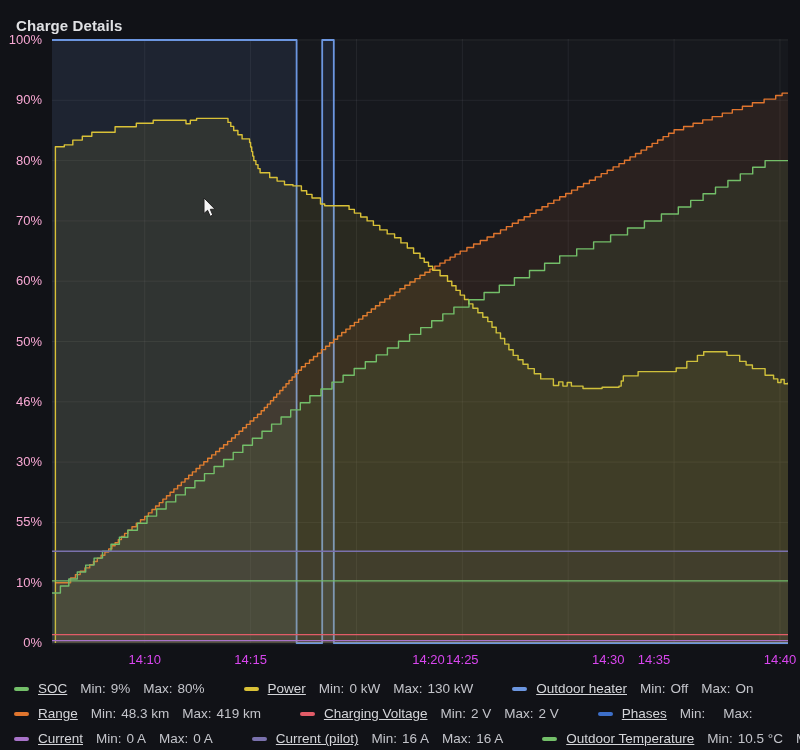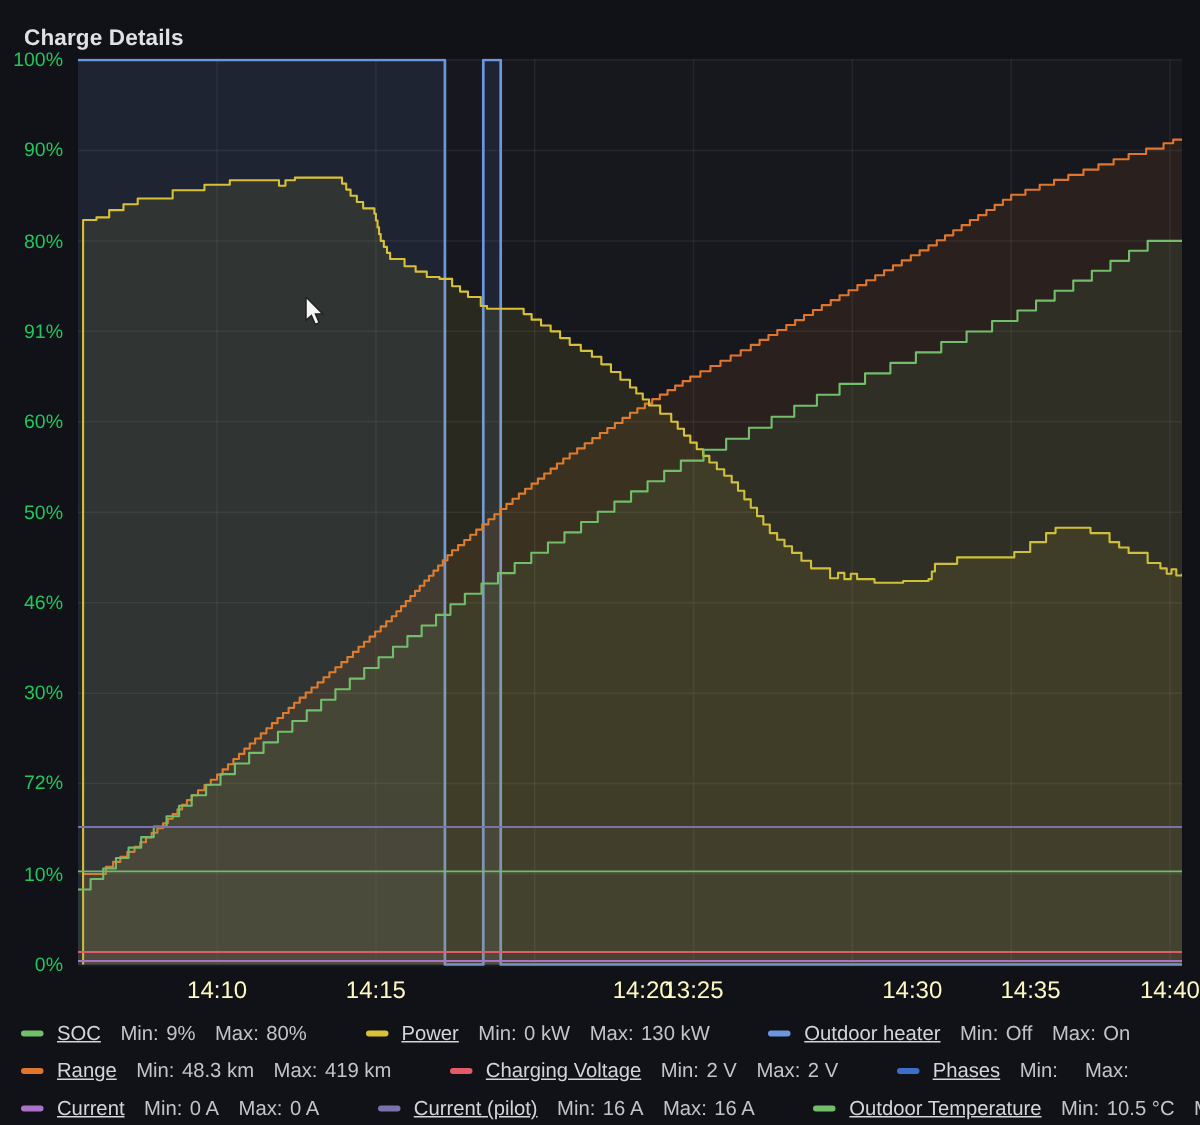--- a/index.html
+++ b/index.html
@@ -13,52 +13,52 @@
     position:absolute;left:16px;top:6px;
     font-size:15px;font-weight:700;color:#e0e1e4;letter-spacing:.1px;
     cursor:default;
     margin-top:11px;
   }
   .plot-area{position:absolute;left:52px;top:39px;width:736px;height:606px;}
   .plot-area svg{display:block;}
   .y-axis{position:absolute;left:0;top:39px;width:48px;height:606px;}
   .y-axis .tick{
     position:absolute;right:6px;width:42px;text-align:right;
-    font-size:13px;color:#22c55e;
+    font-size:13px;color:#f9a8d4;
   }
   .x-axis{position:absolute;left:52px;top:652px;width:736px;height:20px;}
   .x-axis .tick{
     position:absolute;width:48px;margin-left:-24px;text-align:center;
-    font-size:16px;color:#fef9c3;
+    font-size:13px;color:#d946ef;
   }
   .legend{position:absolute;left:14px;top:676px;width:780px;}
   .legend-row{display:flex;align-items:center;height:25px;white-space:nowrap;}
   .legend-item{display:inline-flex;align-items:center;margin-right:26px;cursor:pointer;}
   .legend-swatch{
     display:inline-block;width:15px;height:4px;border-radius:2px;margin-right:9px;flex:none;
   }
   .legend-label{font-size:13.5px;color:#d4d5d9;margin-right:13px;text-decoration:underline;}
   .legend-mm{font-size:13.5px;color:#c3c4ca;margin-right:5px;}
   .legend-val{font-size:13.5px;color:#c3c4ca;margin-right:13px;}
   .cursor{position:absolute;left:203px;top:198px;width:18px;height:20px;pointer-events:none;}
 </style>
 </head>
 <body>
 
 <div class="panel-title">Charge Details</div>
 
 <div class="y-axis">
     <div class="tick" style="top: 596px;">0%</div>
     <div class="tick" style="top: 535.7px;">10%</div>
-    <div class="tick" style="top: 475.4px;">72%</div>
+    <div class="tick" style="top: 475.4px;">55%</div>
     <div class="tick" style="top: 415.1px;">30%</div>
     <div class="tick" style="top: 354.8px;">46%</div>
     <div class="tick" style="top: 294.5px;">50%</div>
     <div class="tick" style="top: 234.2px;">60%</div>
-    <div class="tick" style="top: 173.9px;">91%</div>
+    <div class="tick" style="top: 173.9px;">70%</div>
     <div class="tick" style="top: 113.6px;">80%</div>
     <div class="tick" style="top: 53.3px;">90%</div>
     <div class="tick" style="top: -7px;">100%</div>
   </div>
 
 <div class="plot-area">
   <svg width="736" height="606" viewBox="0 0 736 606">
       <rect x="0" y="0" width="736" height="606" fill="#16181d"></rect>
       <line x1="0" y1="604" x2="736" y2="604" stroke="rgba(204,204,220,0.08)" stroke-width="1"></line>
       <line x1="0" y1="543.7" x2="736" y2="543.7" stroke="rgba(204,204,220,0.08)" stroke-width="1"></line>
@@ -93,23 +93,23 @@
       <path d="M0.0 595.6L736.0 595.6L736.0 604.0L0.0 604.0Z" fill="#e25c68" fill-opacity="0.03" stroke="none"></path>
       <path d="M0.0 595.6L736.0 595.6" fill="none" stroke="#e25c68" stroke-width="1.3" stroke-linejoin="round" stroke-linecap="butt"></path>
       <path d="M0.0 601.6L736.0 601.6" fill="none" stroke="#a873c9" stroke-width="1.3" stroke-linejoin="round" stroke-linecap="butt"></path>
     </svg>
 </div>
 
 <div class="x-axis">
     <div class="tick" style="left: 92.7411px;">14:10</div>
     <div class="tick" style="left: 198.61px;">14:15</div>
     <div class="tick" style="left: 304.479px; margin-left: 48px;">14:20</div>
-    <div class="tick" style="left: 410.348px;">13:25</div>
+    <div class="tick" style="left: 410.348px;">14:25</div>
     <div class="tick" style="left: 516.216px; margin-left: 16px;">14:30</div>
-    <div class="tick" style="left: 635px;">14:35</div>
+    <div class="tick" style="left: 602px;">14:35</div>
     <div class="tick" style="left: 727.954px;">14:40</div>
   </div>
 
 <div class="legend">
     <div class="legend-row">
       <span class="legend-item">
         <span class="legend-swatch" style="background: rgb(115, 191, 105);"></span>
         <span class="legend-label">SOC</span>
         <span class="legend-mm">Min:</span>
         <span class="legend-val">9%</span>

